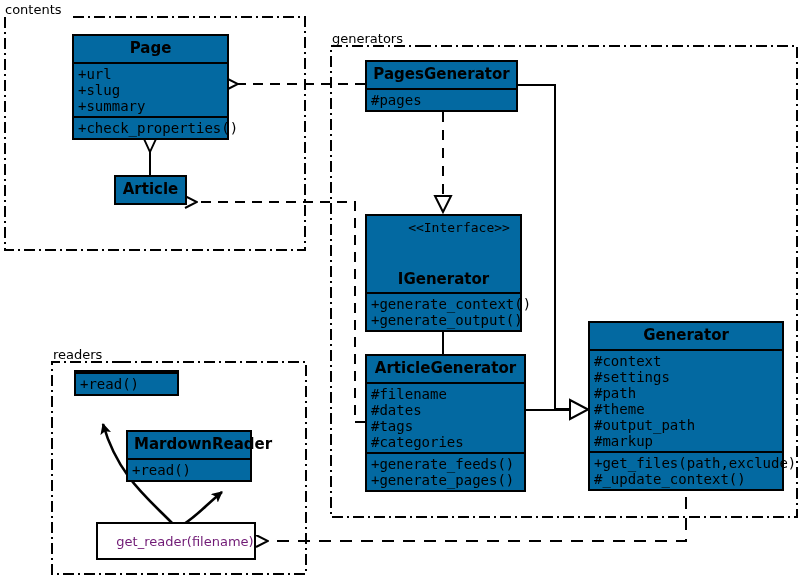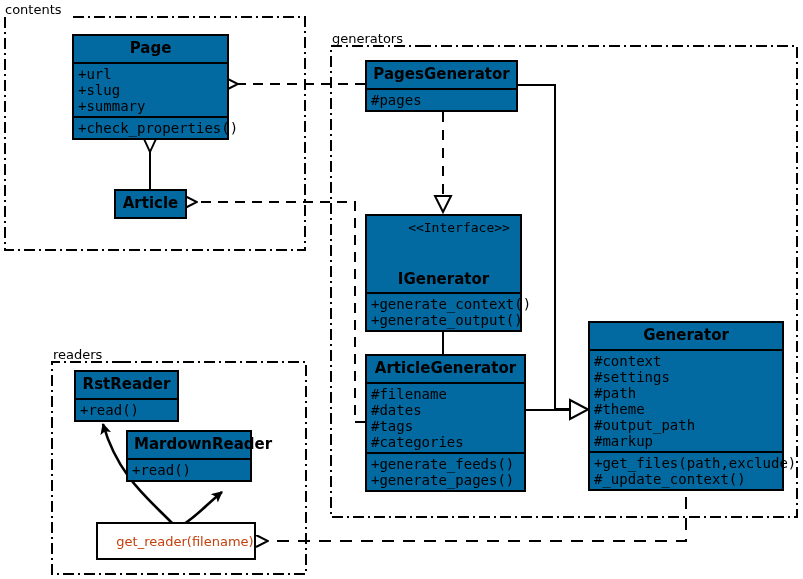--- a/index.html
+++ b/index.html
@@ -85,21 +85,21 @@
   .proc-box {
     position: absolute;
     box-sizing: border-box;
     background: #ffffff;
     border: 2px solid #000000;
     display: flex;
     align-items: center;
     justify-content: center;
     font-family: "DejaVu Sans", sans-serif;
     font-size: 13px;
-    color: #c2410c;
+    color: #701a75;
     white-space: nowrap;
     padding-left: 18px;
   }
 </style>
 </head>
 <body>
 
 <div id="diagram-root">
 
   <svg id="diagram-svg" viewBox="0 0 803 579">
@@ -155,21 +155,21 @@
     <div class="cls-compartment">
       <div class="cls-member">+url</div>
       <div class="cls-member">+slug</div>
       <div class="cls-member">+summary</div>
     </div>
     <div class="cls-compartment">
       <div class="cls-member">+check_properties()</div>
     </div>
   </div>
 
-  <div class="uml-class" style="left:114px; top:189px; width:73px;">
+  <div class="uml-class" style="left:114px; top:175px; width:73px;">
     <div class="cls-name">Article</div>
   </div>
 
   <div class="uml-class" style="left:365px; top:60px; width:153px;">
     <div class="cls-name">PagesGenerator</div>
     <div class="cls-compartment">
       <div class="cls-member">#pages</div>
     </div>
   </div>
 
@@ -206,21 +206,20 @@
       <div class="cls-member">#output_path</div>
       <div class="cls-member">#markup</div>
     </div>
     <div class="cls-compartment">
       <div class="cls-member">+get_files(path,exclude)</div>
       <div class="cls-member">#_update_context()</div>
     </div>
   </div>
 
   <div class="uml-class" style="left:74px; top:370px; width:105px;">
-    <div class="cls-name">RstReader</div>
     <div class="cls-compartment">
       <div class="cls-member">+read()</div>
     </div>
   </div>
 
   <div class="uml-class" style="left:126px; top:430px; width:126px;">
     <div class="cls-name">MardownReader</div>
     <div class="cls-compartment">
       <div class="cls-member">+read()</div>
     </div>

